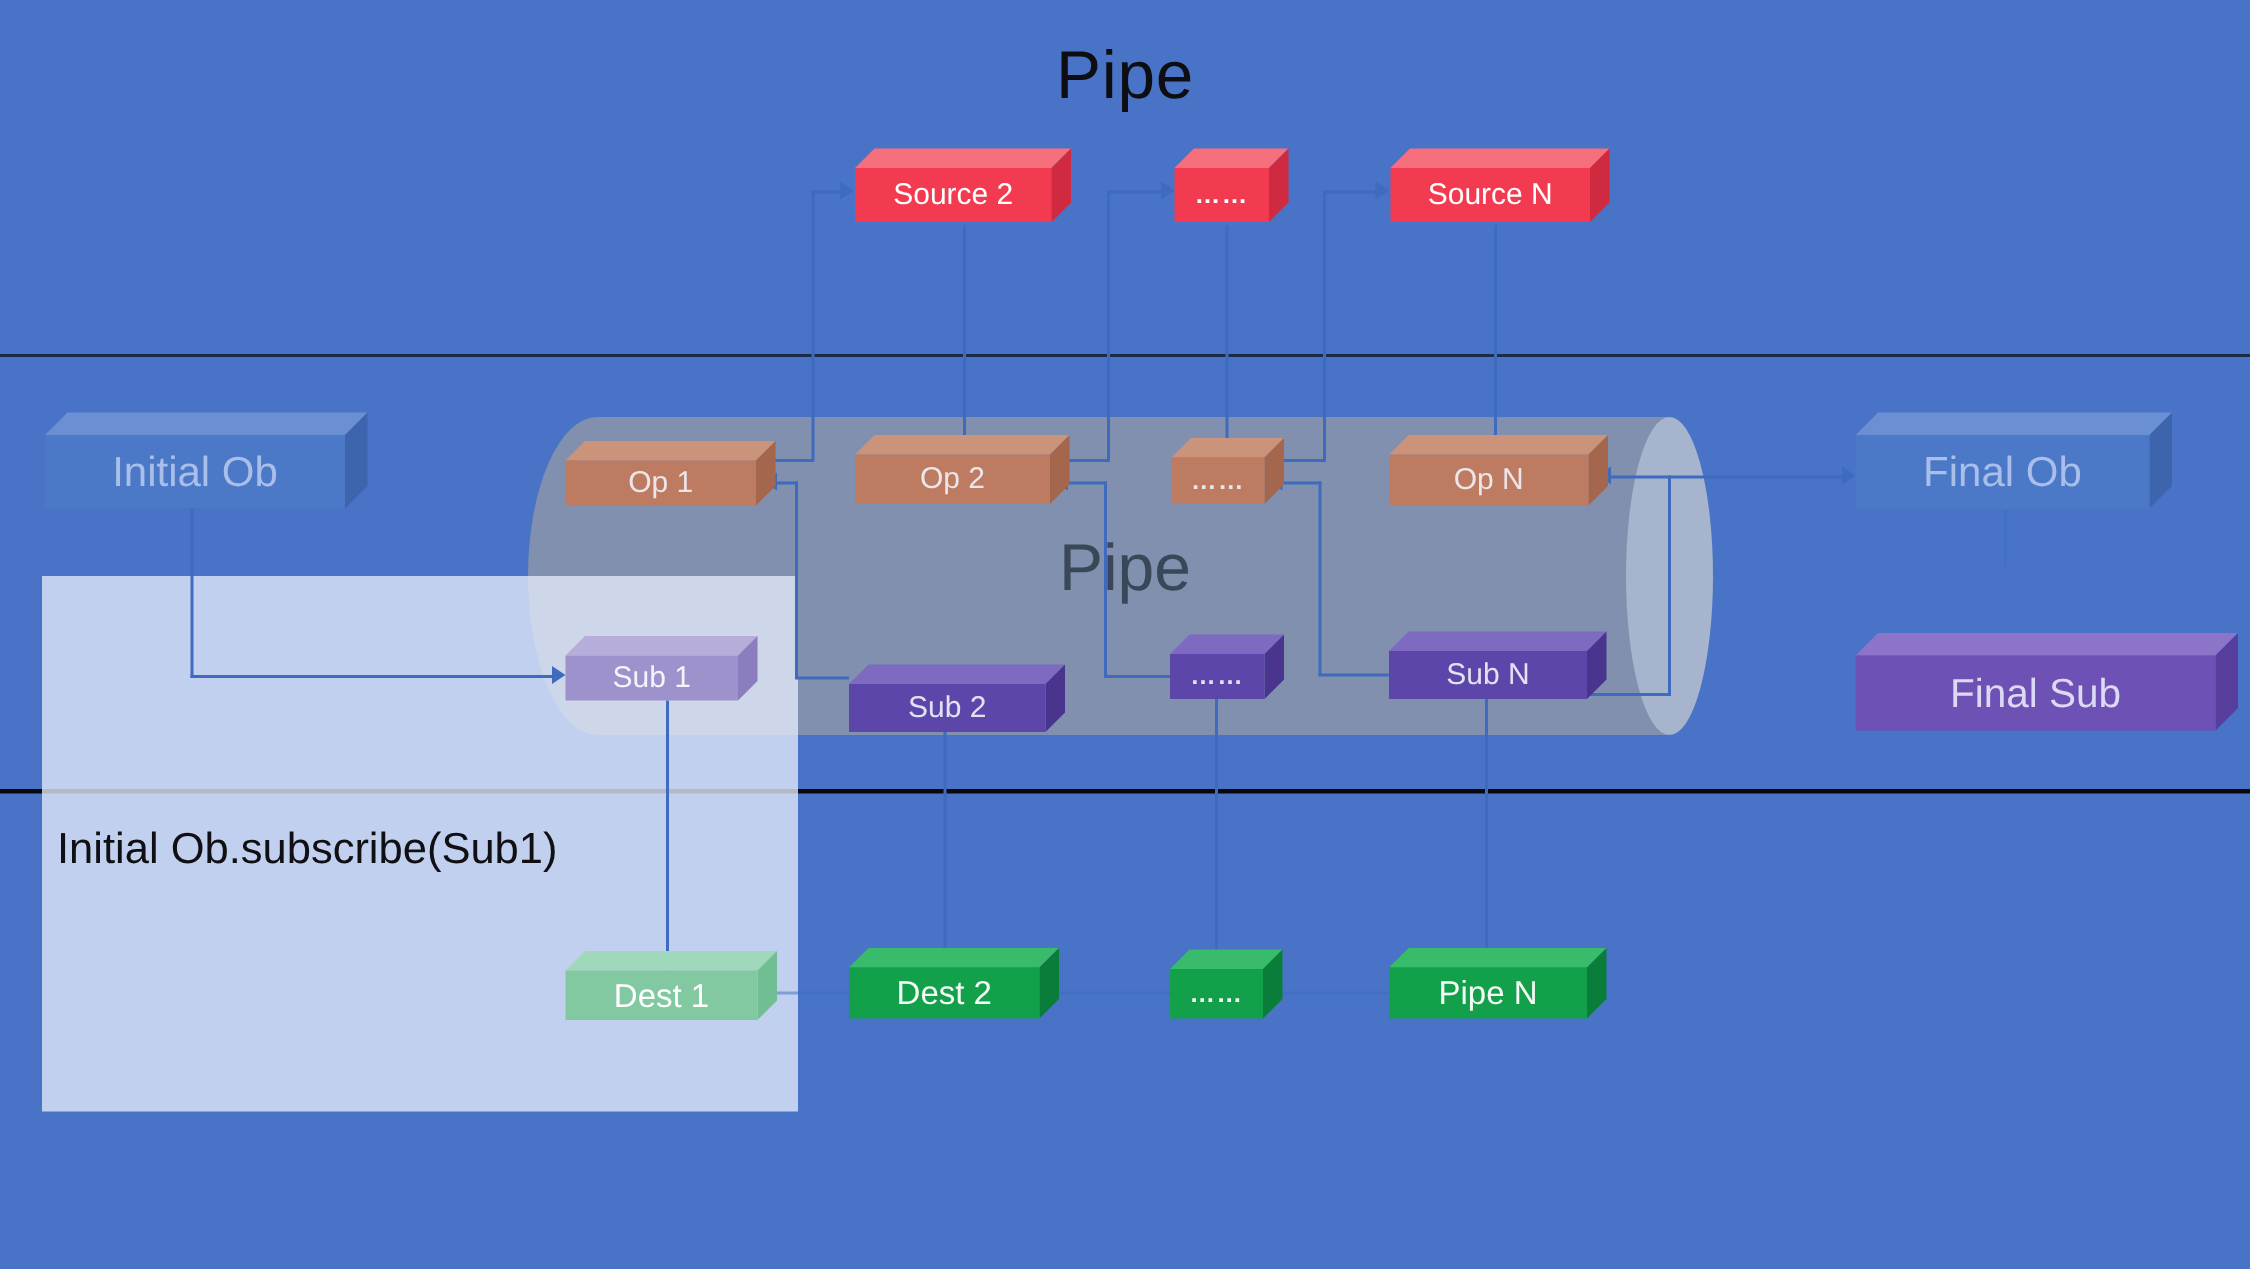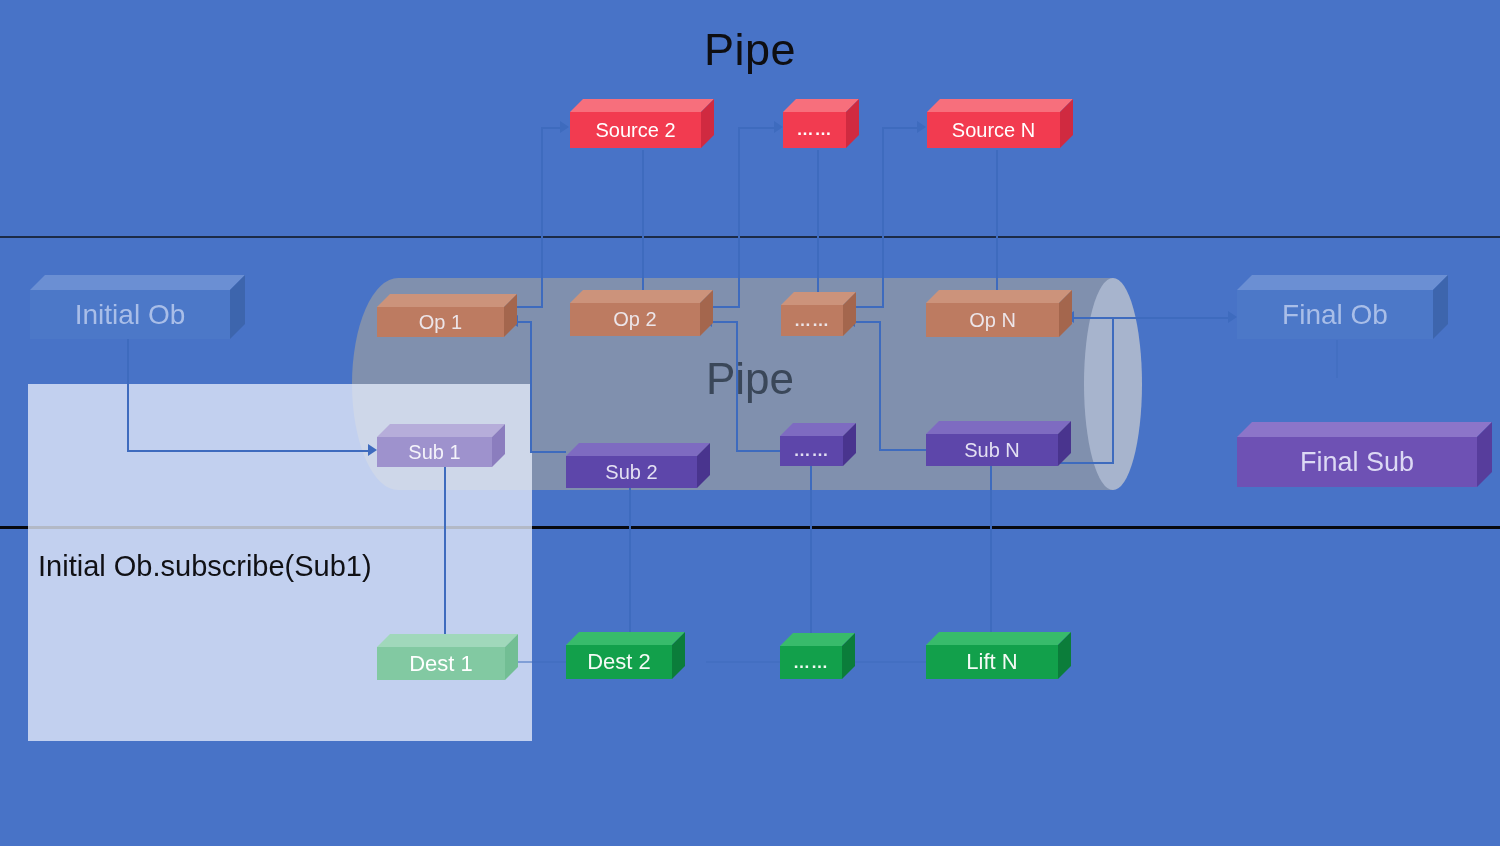--- a/index.html
+++ b/index.html
@@ -257,39 +257,39 @@
       </div>
   </div>
 
   <div class="box3d green-light" style="left:377px;top:647px;width:128px;height:33px;">
     <div class="topf"></div>
       <div class="sidef"></div>
     <div class="front">
         <span>Dest 1</span>
       </div>
   </div>
-  <div class="box3d green" style="left:566px;top:645px;width:106px;height:34px;">
+  <div class="box3d green" style="left:566px;top:645px;width:127px;height:34px;">
     <div class="topf"></div>
       <div class="sidef"></div>
     <div class="front">
         <span>Dest 2</span>
       </div>
   </div>
   <div class="box3d green dots" style="left:780px;top:646px;width:62px;height:33px;">
     <div class="topf"></div>
       <div class="sidef"></div>
     <div class="front">
         <span>……</span>
       </div>
   </div>
   <div class="box3d green" style="left:926px;top:645px;width:132px;height:34px;">
     <div class="topf"></div>
       <div class="sidef"></div>
     <div class="front">
-        <span>Lift N</span>
+        <span>Pipe N</span>
       </div>
   </div>
 
   <div class="title" style="left:600px;top:24px;width:300px;text-align:center;">Pipe</div>
   <div class="pipe-label" style="left:640px;top:354px;width:220px;text-align:center;">Pipe</div>
   <div class="note" style="left:38px;top:550px;">Initial Ob.subscribe(Sub1)</div>
 
 </div>
 
 </body></html>

